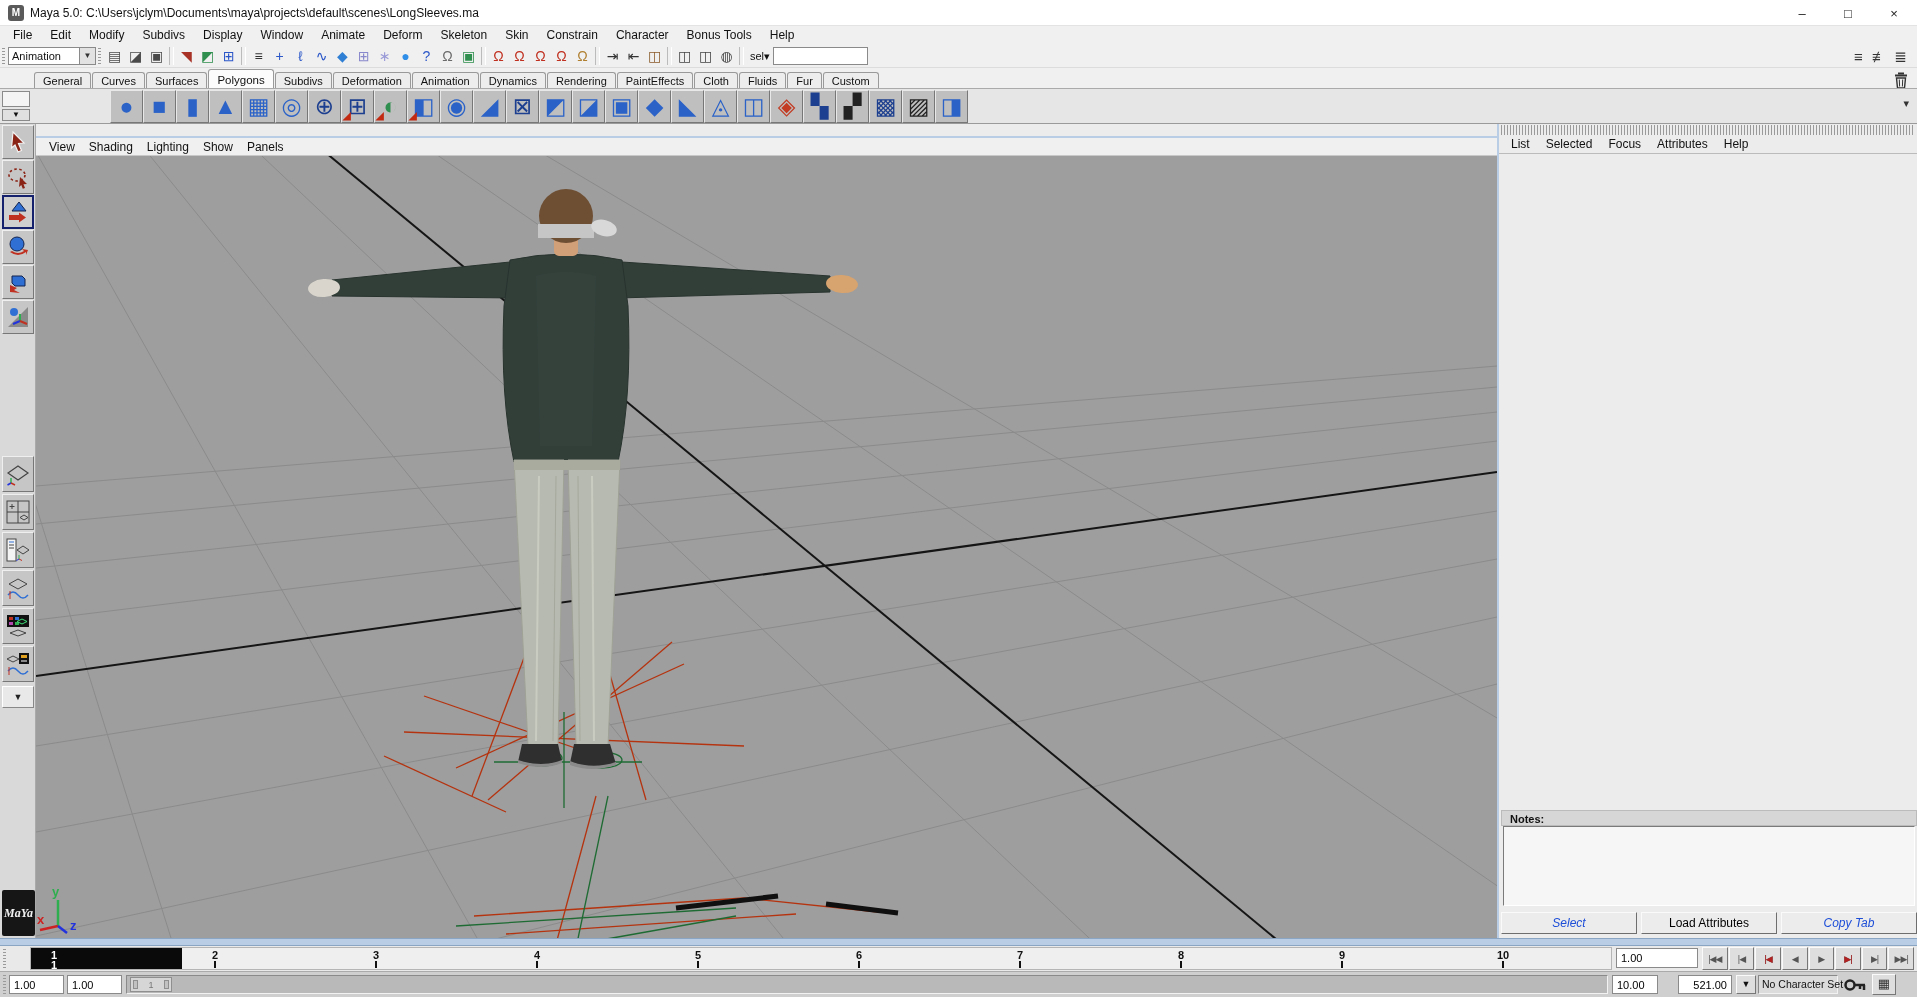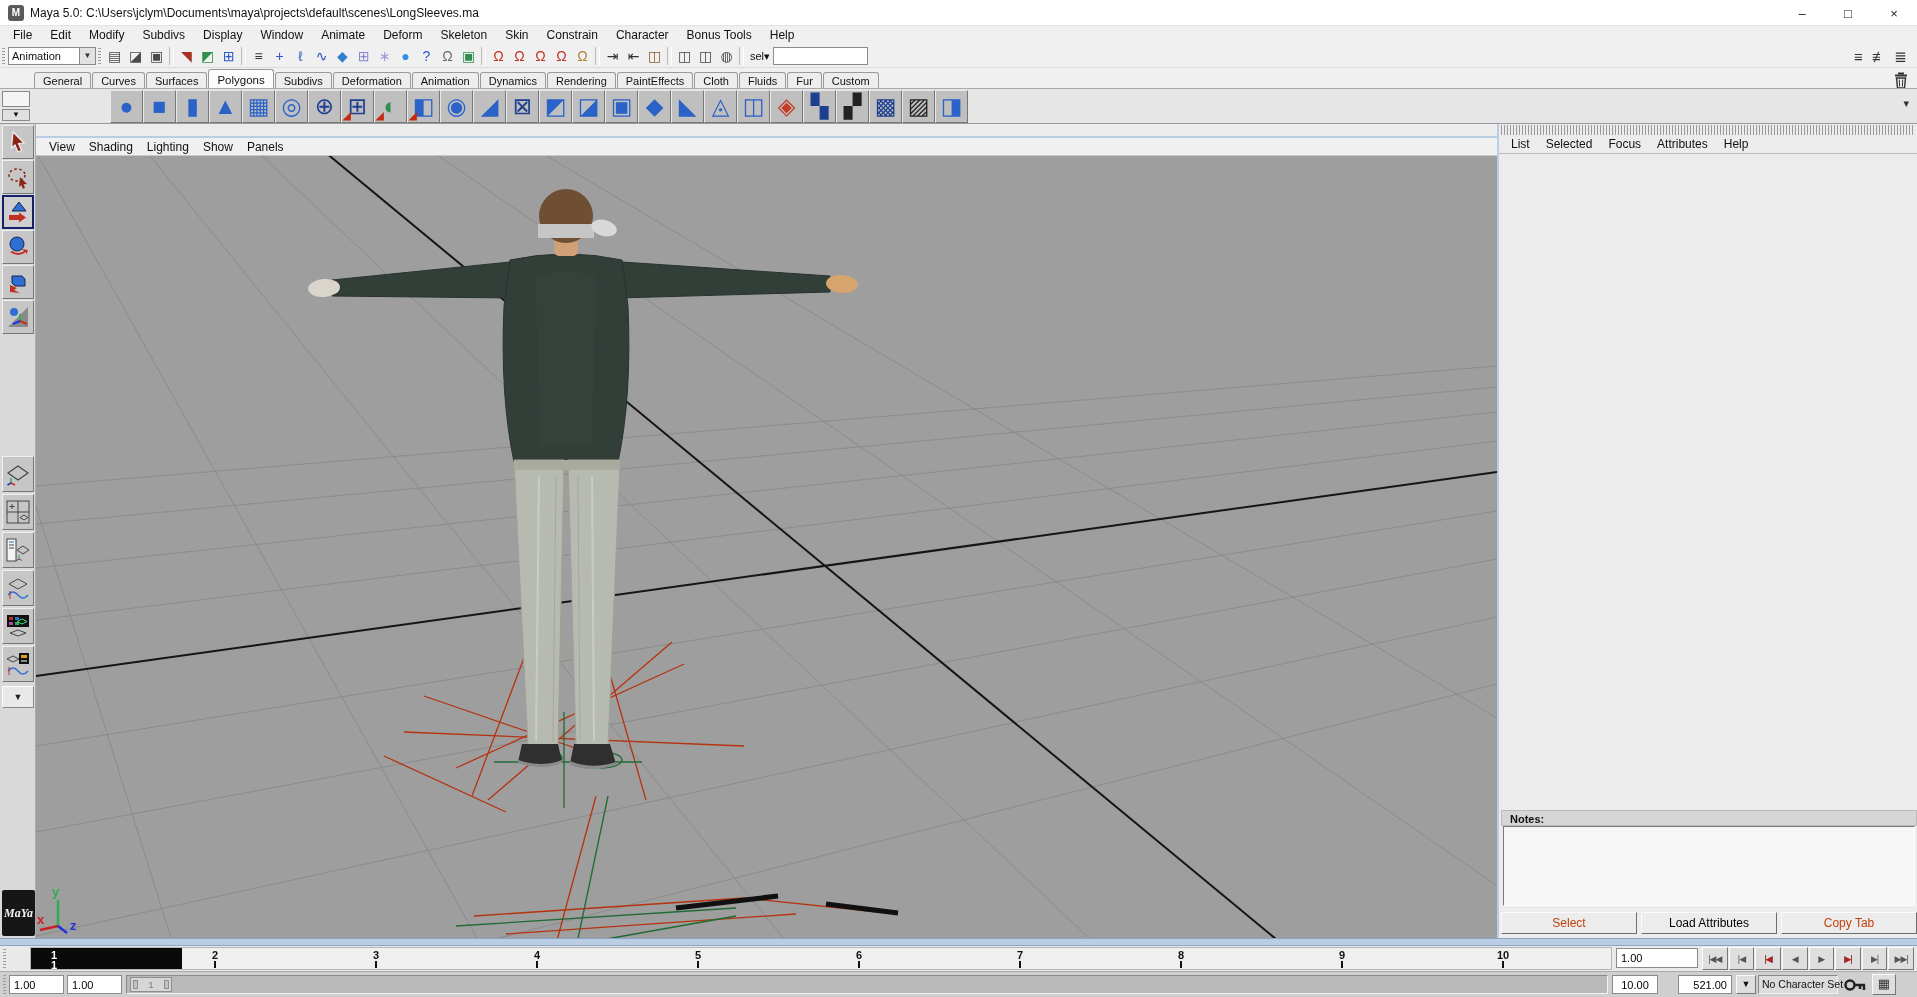--- a/index.html
+++ b/index.html
@@ -71,21 +71,21 @@
   #ae-panel { position:absolute; left:1497px; top:0; width:420px; height:814px; background:#ececec; border-left:2px solid #b9cde4; }
   #ae-drag { height:10px; margin:1px 2px; background:repeating-linear-gradient(90deg,#9a9a9a 0 1px,transparent 1px 3px); }
   #ae-menubar { height:18px; display:flex; align-items:center; padding-left:4px; background:#ececec; border-bottom:1px solid #bbb; }
   #ae-menubar .menu-item { padding:0 8px; }
   #ae-content { position:absolute; left:2px; top:30px; width:416px; height:654px; background:#ffffff; border:1px solid #9a9a9a; }
   #ae-message { padding:5px 6px; font-size:12px; color:#111; }
   #ae-notes-label { position:absolute; left:2px; top:686px; width:416px; height:16px; background:#d6d6d6; font-weight:bold; font-size:11px; padding:2px 8px; border:1px solid #bbb; }
   #ae-notes-box { position:absolute; left:4px; top:702px; width:412px; height:80px; background:#f6f6f6; border:1px solid; border-color:#7a7a7a #fff #fff #7a7a7a; }
   #ae-buttons { position:absolute; left:2px; top:788px; width:416px; display:flex; gap:4px; }
   .ae-btn { flex:1; height:22px; background:#ececec; border:1px solid; border-color:#fafafa #6e6e6e #6e6e6e #fafafa; font-size:12px; font-family:"Liberation Sans",sans-serif; text-align:center; line-height:20px; }
-  .ae-btn.disabled { color:#c2410c; }
+  .ae-btn.disabled { color:#1d4ed8;font-style:italic; }
 
   
   #bluestrip { position:absolute; left:0; top:938px; width:1917px; height:8px; background:#b9cde4; border-top:1px solid #8aa5c4; border-bottom:1px solid #8aa5c4; }
 
   
   #timerow { position:absolute; left:0; top:946px; width:1917px; height:25px; background:#e9e9e9; }
   #timerow .dots-v { position:absolute; left:3px; top:3px; height:19px; }
   #timeline { position:absolute; left:30px; top:1px; width:1582px; height:23px; background:#efefef; border:1px solid #b5b5b5; }
   #current-frame-block { position:absolute; left:0; top:0; width:151px; height:21px; background:#0a0a0a; }
   .tl-num { position:absolute; top:1px; transform:translateX(-50%); font-size:11px; font-weight:bold; color:#111; }
@@ -593,21 +593,21 @@
     <div class="dots-v"></div>
     <input class="rng-field" style="left: 9px; width: 55px;" value="1.00">
     <input class="rng-field" style="left: 67px; width: 55px;" value="1.00">
     <div id="range-bar">
       <div id="range-handle">
         <span class="grip"></span>
         <span>1</span>
         <span class="grip"></span>
       </div>
     </div>
-    <input class="rng-field" style="left: 1612px; width: 46px; text-align: center;" value="10.00">
+    <input class="rng-field" style="left: 1612px; width: 46px;" value="10.00">
     <input class="rng-field" style="left: 1678px; width: 54px; text-align: right;" value="521.00">
     <div id="charset-arrow">▼</div>
     <div id="charset-box">No Character Set</div>
     <div id="autokey-button">
       <svg viewBox="0 0 24 20" width="24" height="20">
           <circle cx="7" cy="10" r="4.5" fill="none" stroke="#222" stroke-width="2.5"></circle>
           <line x1="11.5" y1="10" x2="22" y2="10" stroke="#222" stroke-width="2.5"></line>
           <line x1="17" y1="10" x2="17" y2="14" stroke="#222" stroke-width="2.5"></line>
           <line x1="21" y1="10" x2="21" y2="15" stroke="#222" stroke-width="2.5"></line>
         </svg>

